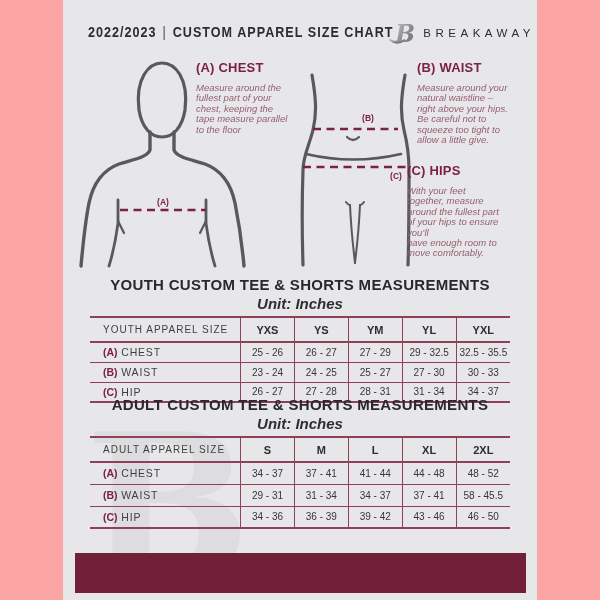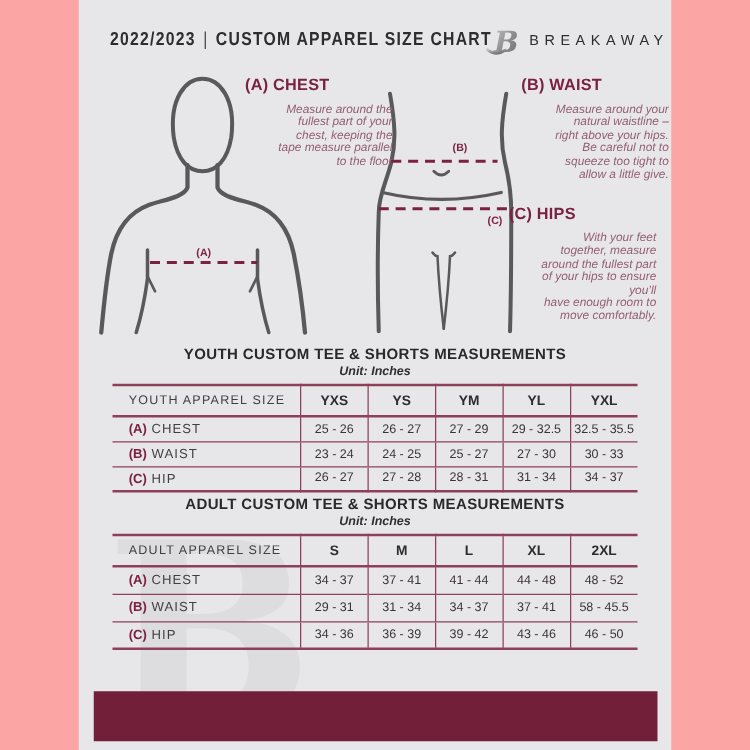--- a/index.html
+++ b/index.html
@@ -22,29 +22,29 @@
   #lower{left:232px;top:58px;}
   .outline{fill:none;stroke:#59595b;stroke-linecap:round;}
   .dash{fill:none;stroke:#7b2142;stroke-width:2.4;stroke-dasharray:8 5.5;}
   .marker{position:absolute;width:26px;text-align:center;font-size:8.5px;font-weight:700;
           color:#7b2142;}
 
   
   .mblock{position:absolute;width:118px;}
   .mblock h3{margin:0;font-size:13px;font-weight:700;color:#7b2142;letter-spacing:.2px;}
   .mblock p{margin:8px 0 0 0;font-size:9.5px;line-height:10.4px;font-style:italic;
-            color:#945e70;white-space:pre-line;text-align:right;}
+            color:#945e70;white-space:pre-line;}
   #chest-block{left:133px;top:60px;}
   #waist-block{left:354px;top:60px;}
   #hips-block{left:344px;top:163px;}
 
   
   .tsection{position:absolute;left:0;width:100%;text-align:center;z-index:1;}
-  .tsection .ttitle{font-size:12px;font-weight:700;color:#29292b;letter-spacing:.3px;}
-  .tsection .tunit{font-size:10px;font-weight:700;font-style:italic;color:#2e2e30;margin-top:2px;}
+  .tsection .ttitle{font-size:15px;font-weight:700;color:#29292b;letter-spacing:.3px;}
+  .tsection .tunit{font-size:15px;font-weight:700;font-style:italic;color:#2e2e30;margin-top:2px;}
   #youth-section{top:276px;}
   #adult-section{top:396px;}
   table.size{border-collapse:collapse;table-layout:fixed;width:420px;margin:4px auto 0 auto;
              background:transparent;}
   table.size th,table.size td{border-left:1px solid #8f4059;padding:0;text-align:center;
              vertical-align:middle;}
   table.size th:first-child,table.size td:first-child{border-left:none;width:137px;
              text-align:left;padding-left:13px;}
   table.size thead tr{border-top:2px solid #8f4059;border-bottom:2px solid #8f4059;height:25px;}
   #youth-section tbody tr{height:20px;}

